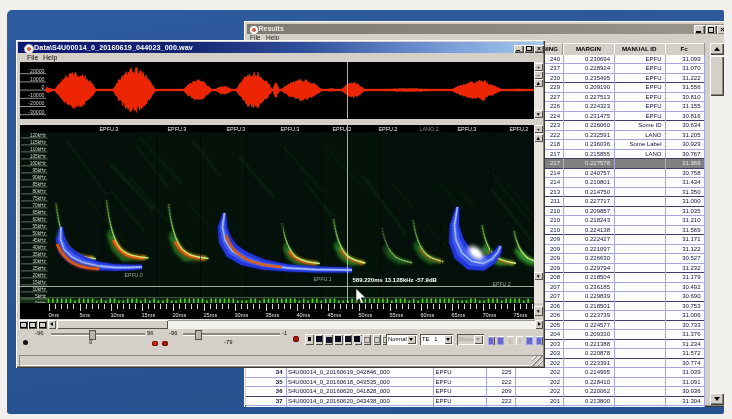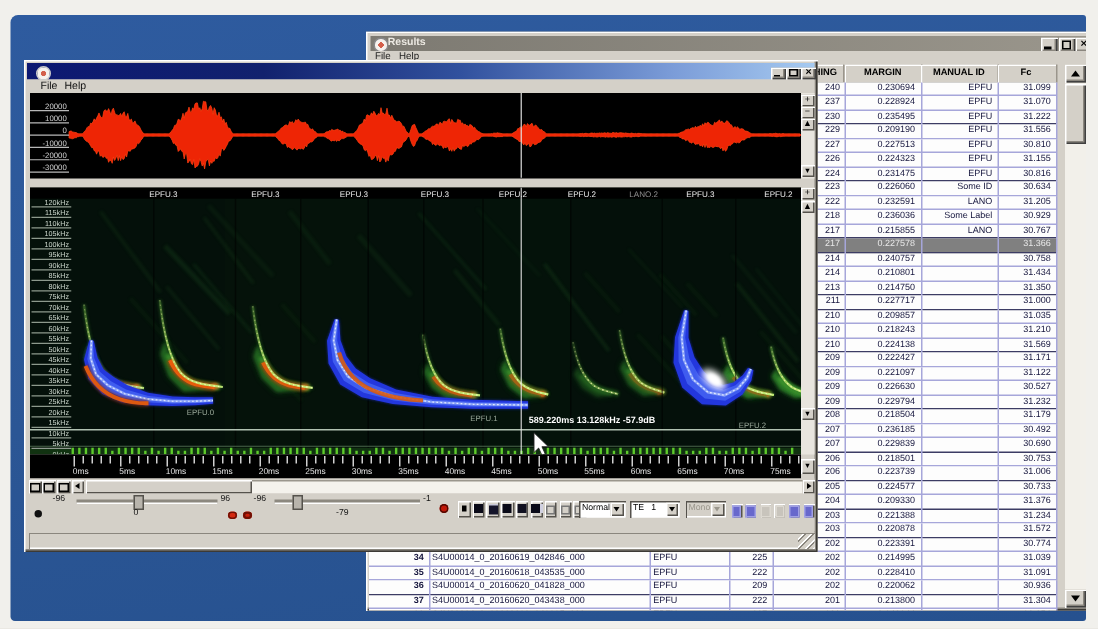--- a/index.html
+++ b/index.html
@@ -595,20 +595,21 @@
         <div style="position:absolute;bottom:0;left:0;width:14px;height:12px">
           <div style="position:absolute;left:0px;top:0px;width:14px;height:12px;background:#d4d0c8;box-shadow:inset 1px 1px 0 #fff,inset -1px -1px 0 #404040,inset -2px -2px 0 #8a867e;font-size:6px;line-height:12px;text-align:center;color:#000;">
             <div style="margin:4px auto 0;width:0;height:0;border-left:3px solid transparent;border-right:3px solid transparent;border-top:4px solid #000"></div>
           </div>
         </div>
       </div>
 </div>
 <div class="win" style="left:9px;top:30px;width:529px;height:328px">
 <div style="position:absolute;left:2px;top:2px;right:2px;height:11px;background:linear-gradient(90deg,#0c1872 0%,#12226e 30%,#31519e 55%,#7b9cd8 82%,#a6caf0 100%);color:#fff;font-size:7.2px;font-weight:bold;line-height:11px">
 <span style="position:absolute;left:5.5px;top:1.5px;width:8px;height:8px;border-radius:50%;background:radial-gradient(circle at 50% 50%,#d4604c 0 30%,#f6f2ee 34% 78%,#e0c4bc 82%);border:0.5px solid #ccc"></span>
+<span style="position:absolute;left:16px;letter-spacing:0.1px">Data\S4U00014_0_20160619_044023_000.wav</span>
 <div style="position:absolute;left:496px;top:2.5px;width:10px;height:8.5px;background:#d4d0c8;box-shadow:inset 1px 1px 0 #fff,inset -1px -1px 0 #404040,inset -2px -2px 0 #8a867e;font-size:7px;line-height:8.5px;text-align:center;color:#000;">
           <div style="position:absolute;left:1.8px;bottom:1.8px;width:4px;height:1.2px;background:#000"></div>
         </div>
 <div style="position:absolute;left:506px;top:2.5px;width:10px;height:8.5px;background:#d4d0c8;box-shadow:inset 1px 1px 0 #fff,inset -1px -1px 0 #404040,inset -2px -2px 0 #8a867e;font-size:7px;line-height:8.5px;text-align:center;color:#000;">
           <div style="position:absolute;left:2px;top:1.8px;width:4px;height:3.2px;border:0.8px solid #000;border-top-width:1.2px"></div>
         </div>
 <div style="position:absolute;left:516px;top:2.5px;width:10px;height:8.5px;background:#d4d0c8;box-shadow:inset 1px 1px 0 #fff,inset -1px -1px 0 #404040,inset -2px -2px 0 #8a867e;font-size:7px;line-height:8.5px;text-align:center;color:#000;"><span style="font-size:7px;font-weight:bold;line-height:7.5px;color:#000">×</span></div>
 </div>
 <div style="position:absolute;left:2px;top:13px;right:2px;height:9.5px;background:#d4d0c8;font-size:7px;color:#111;line-height:9.5px">
 <span style="position:absolute;left:9px">File</span>

